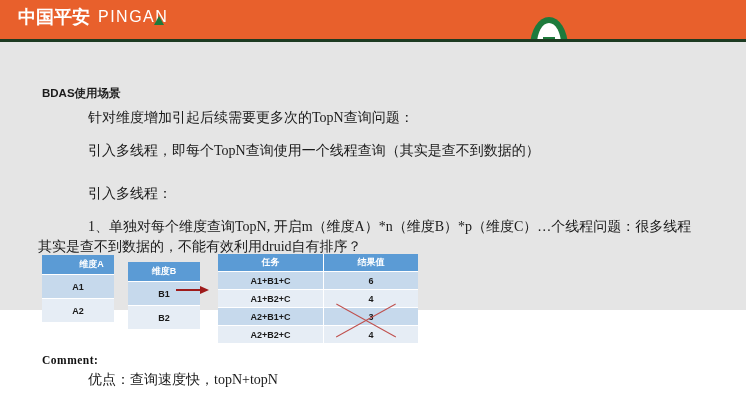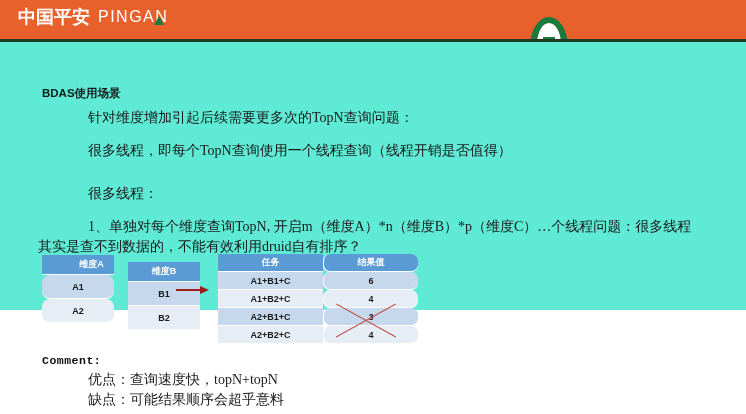--- a/index.html
+++ b/index.html
@@ -119,21 +119,21 @@
     border-right: 7px solid #2b6ca3;
   }
 
   
   .slide {
     position: absolute;
     left: 0;
     top: 42px;
     width: 746px;
     height: 268px;
-    background: #5eead4;
+    background: #e5e5e5;
   }
 
   .line {
     position: absolute;
     white-space: nowrap;
     font-size: 14px;
     line-height: 14px;
     color: #1a1a1a;
   }
   .lvl0 { left: 42px; font-weight: 700; font-family: "Liberation Sans","DejaVu Sans",sans-serif; font-size: 11.5px; }
@@ -143,21 +143,21 @@
   .p1          { top: 69px; }
   .p2          { top: 102px; }
   .p3          { top: 145px; }
   .p4a         { top: 178px; }
   .p4b         { top: 198px; left: 38px; text-align: center; }
 
   .comment-label {
     position: absolute;
     left: 42px;
     top: 312px;
-    font-family: Liberation Mono, monospace;
+    font-family: Liberation Serif, serif;
     font-size: 11.5px;
     font-weight: 700;
     letter-spacing: 0.5px;
     color: #111111;
   }
   .c1 { top: 331px; }
   .c2 { top: 351px; }
 
   
   .tbl {
@@ -180,33 +180,33 @@
   .tbl td {
     text-align: center;
     border-bottom: 1px solid #ffffff;
   }
   .tbl tr.odd td  { background: #c6d9ec; }
   .tbl tr.even td { background: #e6edf5; }
 
   
   #table-dim-a { left: 42px; top: 213px; width: 72px; }
   #table-dim-a th { height: 17px; padding-left: 28px; }
-  #table-dim-a td { height: 21px; border-radius: 8px; }
+  #table-dim-a td { height: 21px; }
 
   
   #table-dim-b { left: 128px; top: 220px; width: 72px; }
   #table-dim-b th { height: 17px; text-align: center; }
   #table-dim-b td { height: 21px; }
 
   
   #table-result { left: 218px; top: 212px; width: 200px; }
   #table-result th { height: 15px; }
   #table-result td { height: 15px; }
   #table-result .col-task  { width: 105px; }
-  #table-result .col-value { width: 95px; border-left: 1px solid #ffffff; border-radius: 7px; }
+  #table-result .col-value { width: 95px; border-left: 1px solid #ffffff; }
   #table-result th.col-value { border-left: 1px solid #ffffff; }
 
   
   .arrow-right {
     position: absolute;
     left: 176px;
     top: 244px;
     width: 34px;
     height: 8px;
   }
@@ -267,22 +267,22 @@
     <span class="arrow"></span>
   </div>
 </div>
 <div class="header-rule"></div>
 
 <div class="slide">
 
   <div class="line lvl0 title-line">BDAS使用场景</div>
 
   <div class="line lvl1 p1">针对维度增加引起后续需要更多次的TopN查询问题：</div>
-  <div class="line lvl1 p2">很多线程，即每个TopN查询使用一个线程查询（线程开销是否值得）</div>
-  <div class="line lvl1 p3">很多线程：</div>
+  <div class="line lvl1 p2">引入多线程，即每个TopN查询使用一个线程查询（其实是查不到数据的）</div>
+  <div class="line lvl1 p3">引入多线程：</div>
   <div class="line lvl1 p4a">1、单独对每个维度查询TopN, 开启m（维度A）*n（维度B）*p（维度C）…个线程问题：很多线程</div>
   <div class="line p4b">其实是查不到数据的，不能有效利用druid自有排序？</div>
 
   <table class="tbl" id="table-dim-a">
     <thead>
       <tr>
         <th>维度A</th>
       </tr>
     </thead>
     <tbody>
@@ -343,15 +343,14 @@
     </tbody>
   </table>
 
   <div class="cross-out">
     <span class="s1"></span>
     <span class="s2"></span>
   </div>
 
   <div class="comment-label">Comment:</div>
   <div class="line lvl1 c1">优点：查询速度快，topN+topN</div>
-  <div class="line lvl1 c2">缺点：可能结果顺序会超乎意料</div>
 
 </div>
 
 </body></html>

